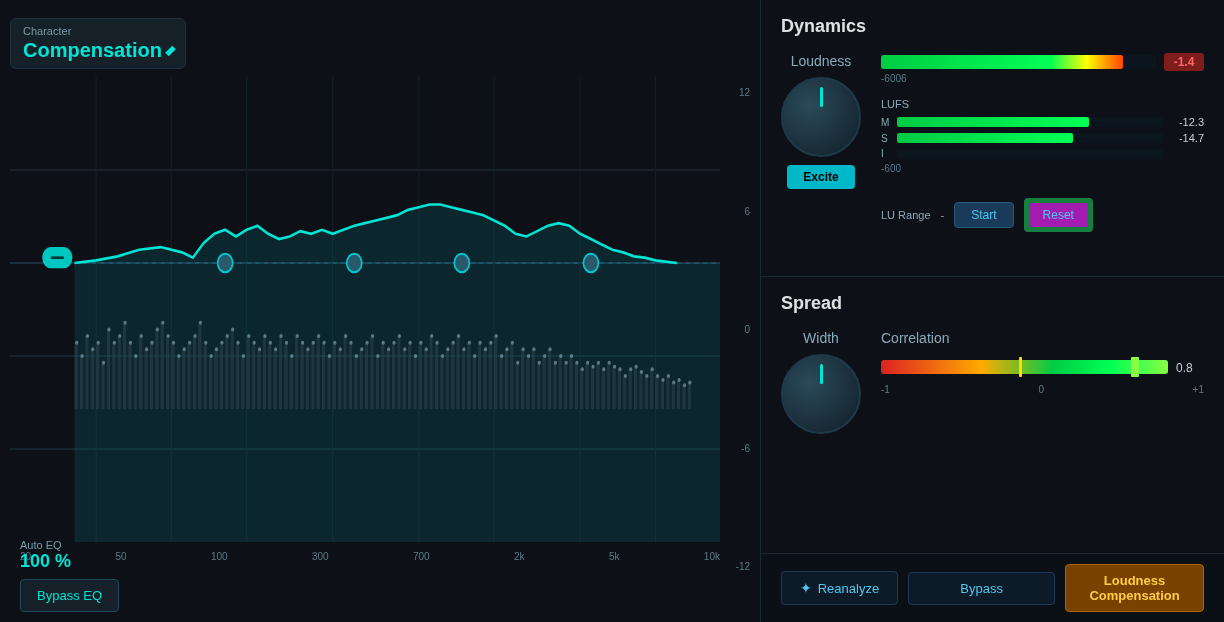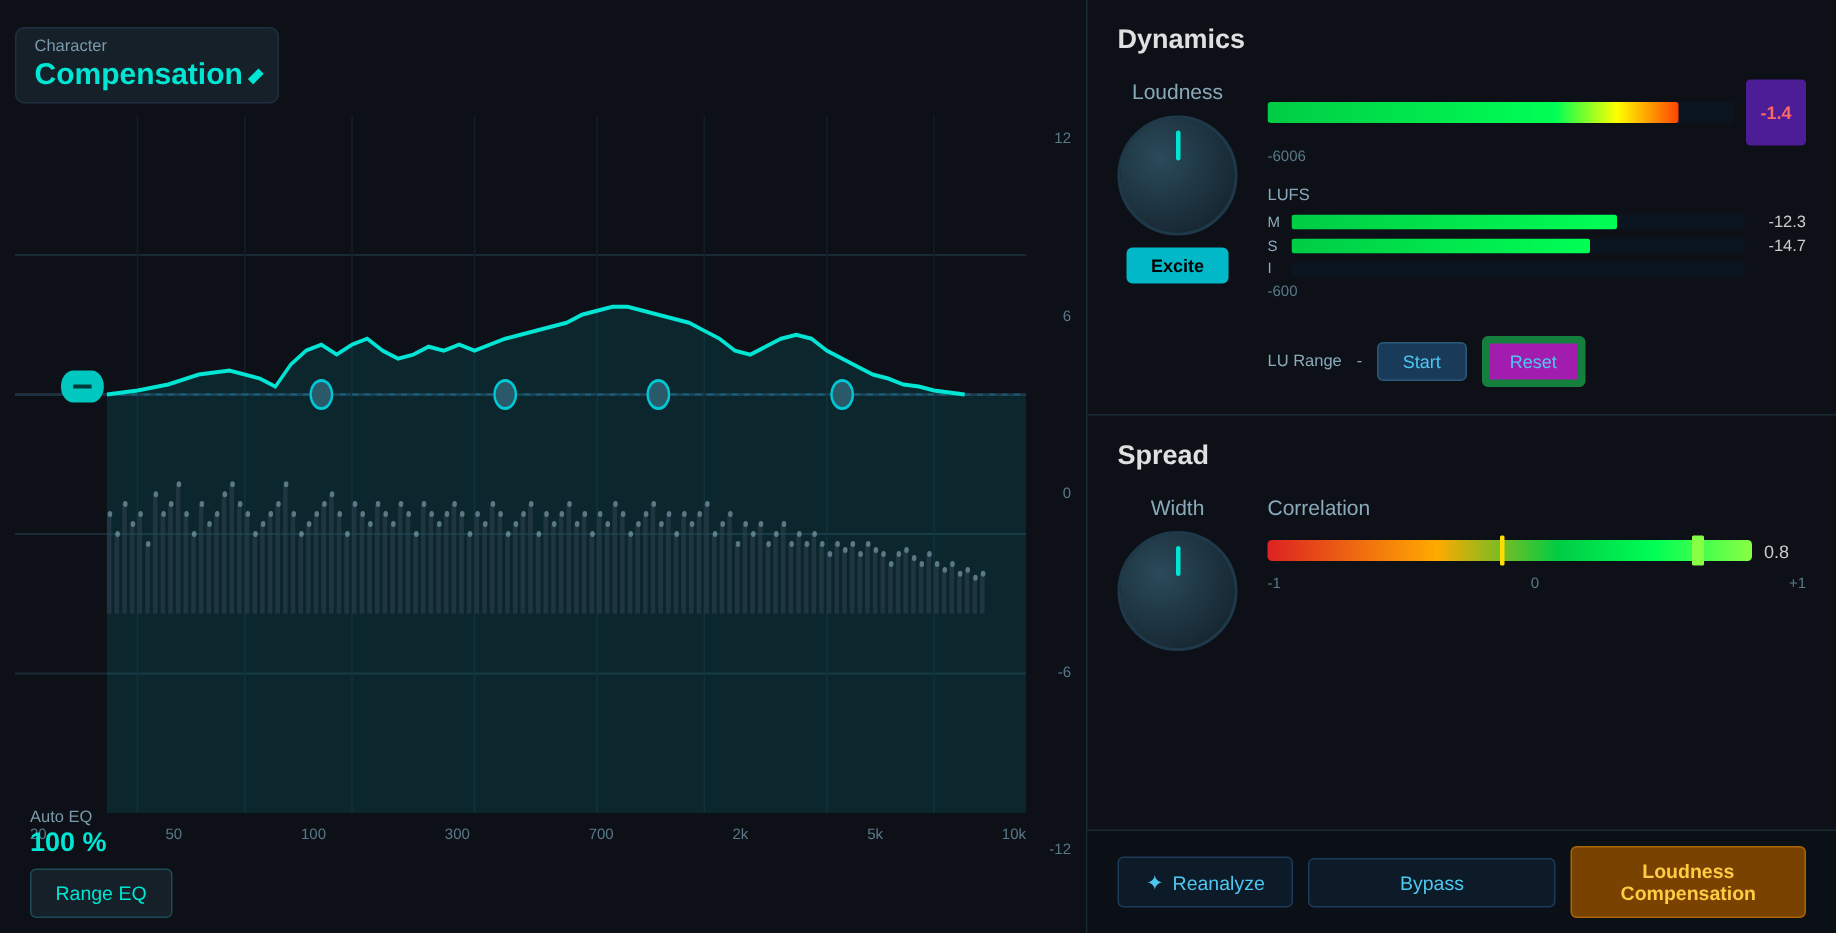--- a/index.html
+++ b/index.html
@@ -116,21 +116,21 @@
       border: 1px solid #1e4a5a;
       color: #00e5d4;
       border-radius: 4px;
       padding: 8px 16px;
       cursor: pointer;
       font-size: 13px;
     }
 
     
     .right-panel {
-      width: 500px;
+      width: 464px;
       background: #0d1117;
       display: flex;
       flex-direction: column;
       border-left: 1px solid #1a2a35;
     }
 
     .dynamics-section {
       flex: 1;
       padding: 16px 20px;
       border-bottom: 1px solid #1a2a35;
@@ -217,23 +217,23 @@
       background: linear-gradient(to right, #00cc44, #00ff55);
       border-radius: 2px;
     }
     .meter-fill-gradient {
       height: 100%;
       background: linear-gradient(to right, #00cc44 0%, #00ff55 70%, #ffff00 85%, #ff4400 100%);
       border-radius: 2px;
     }
 
     .meter-value {
-      background: #4c1d95;
+      background: #7f1d1d;
       color: #ff6666;
-      padding: 15px 6px;
+      padding: 2px 6px;
       border-radius: 3px;
       font-size: 12px;
       font-weight: bold;
       min-width: 40px;
       text-align: center;
     }
     .lufs-label {
       color: #8aaabb;
       font-size: 11px;
       margin-bottom: 6px;
@@ -675,21 +675,21 @@
       <span>2k</span>
       <span>5k</span>
       <span>10k</span>
     </div>
 
     <div class="auto-eq-label">
       <div>Auto EQ</div>
       <div class="auto-eq-value">100 %</div>
     </div>
 
-    <button class="custom-eq-btn">Range EQ</button>
+    <button class="custom-eq-btn">Bypass EQ</button>
   </div>
 </div>
 
 <div class="right-panel">
   <div class="dynamics-section">
     <div class="section-title">Dynamics</div>
     <div class="dynamics-content">
       <div class="loudness-col">
         <div class="col-label">Loudness</div>
         <div class="knob">

